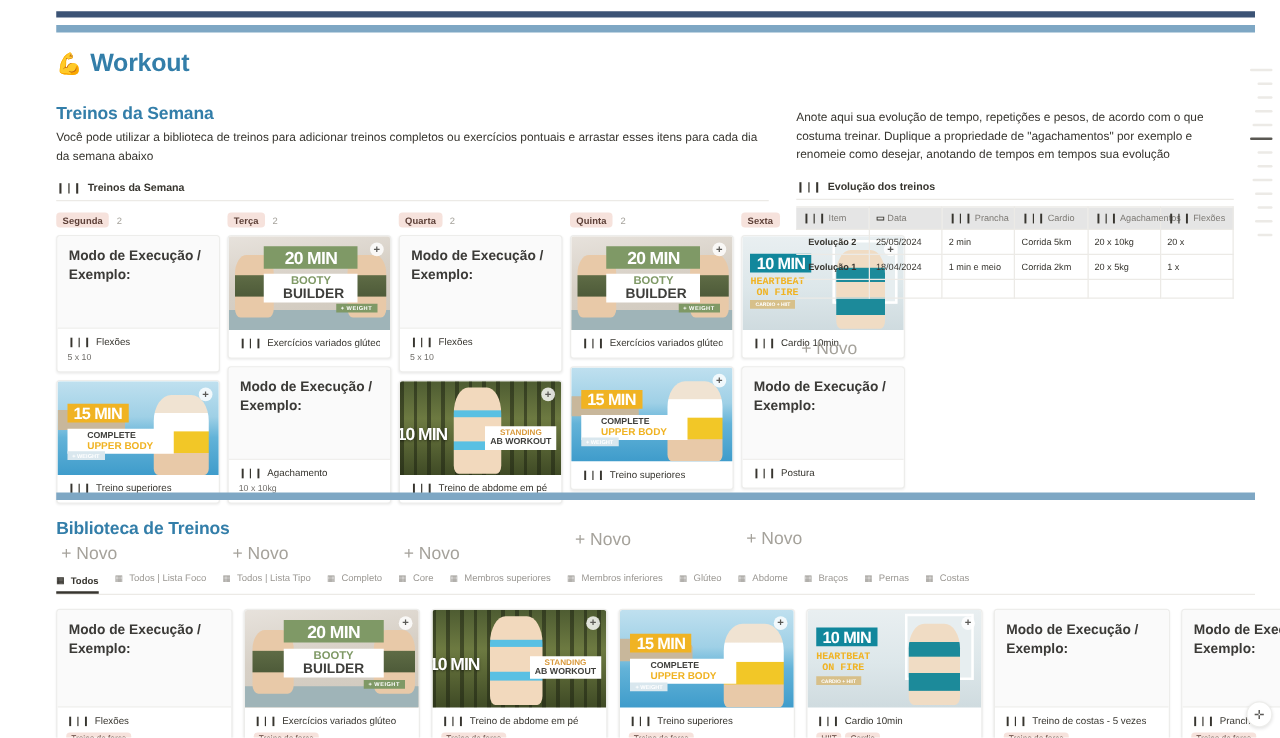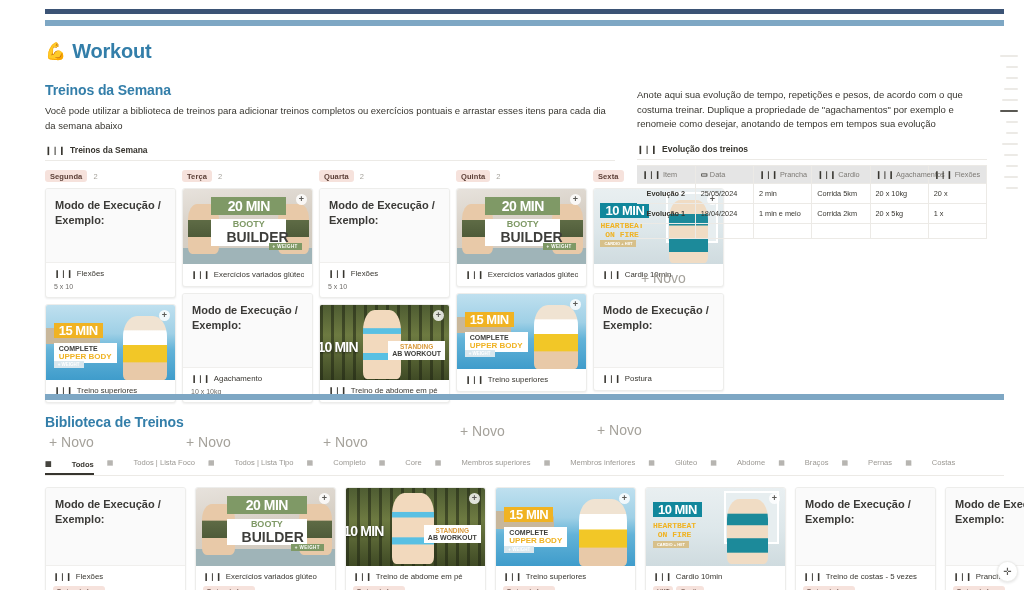--- a/index.html
+++ b/index.html
@@ -54,28 +54,28 @@
   .novo { display:flex; align-items:center; gap:4px; font-size:14px; color:#a5a29b; padding:3px 4px;margin-top:28px; }
 
   
   .th-booty { background:linear-gradient(170deg,#e7e2dc 0%,#d7d0c6 45%,#cfc8bc 100%); }
   .th-booty .floor { position:absolute; left:0; bottom:0; width:100%; height:22%; background:#9fb4b8; }
   .th-booty .fig { position:absolute; bottom:14%; width:24%; height:66%; background:linear-gradient(180deg,#e8c9a8 0%,#e8c9a8 32%,#5e6b45 33%,#4e5b39 66%,#e8c9a8 67%); border-radius:30% 30% 14% 14%; }
   .th-booty .fig.l { left:4%; } .th-booty .fig.r { right:2%; }
   .th-booty .lbl { position:absolute; left:22%; top:10%; width:58%; background:#7f9966; color:#fff; text-align:center; font-size:14px; font-weight:bold; padding:1px 0; letter-spacing:-0.5px; }
   .th-booty .lbl2 { position:absolute; left:22%; top:40%; width:58%; background:#fff; text-align:center; padding:1px 15px; }
   .th-booty .lbl2 .a { display:block; font-size:9px; font-weight:bold; color:#7f9966; line-height:1.05; }
-  .th-booty .lbl2 .b { display:block; font-size:14px; font-weight:bold; color:#3e3e3b; line-height:1.05; }
+  .th-booty .lbl2 .b { display:block; font-size:11px; font-weight:bold; color:#3e3e3b; line-height:1.05; }
   .th-booty .wt { position:absolute; right:8%; top:72%; background:#7f9966; color:#fff; font-size:4.5px; font-weight:bold; padding:1px 4px; letter-spacing:.4px; }
 
   .th-upper { background:linear-gradient(180deg,#bfe0ef 0%,#9fd0e6 38%,#63b3d8 60%,#3f9ccb 100%); }
   .th-upper .land { position:absolute; left:0; top:30%; width:42%; height:22%; background:#c8b79b; border-radius:0 40% 0 0; }
   .th-upper .fig { position:absolute; right:6%; bottom:0; width:34%; height:86%; background:linear-gradient(180deg,#f0e3d2 0%,#f0e3d2 22%,#ffffff 23%,#ffffff 45%,#f2c727 46%,#f2c727 72%,#e8c9a8 73%); border-radius:32% 32% 8% 8%; }
   .th-upper .min { position:absolute; left:6%; top:24%; background:#f0b323; color:#fff; font-size:13px; font-weight:bold; padding:0 5px; letter-spacing:-0.5px; }
-  .th-upper .cap { position:absolute; left:6%; top:50%; background:#fff; padding:2px 5px; }
+  .th-upper .cap { position:absolute; left:6%; top:50%; background:#fff; padding:2px 16px; }
   .th-upper .cap .a { display:block; font-size:7px; font-weight:bold; color:#3e3e3b; line-height:1.1; }
   .th-upper .cap .b { display:block; font-size:8px; font-weight:bold; color:#f0b323; line-height:1.1; }
   .th-upper .wt { position:absolute; left:6%; top:74%; background:#d9e7ee; color:#fff; font-size:4.5px; font-weight:bold; padding:1px 4px; }
 
   .th-ab { background:linear-gradient(180deg,#4e5c32 0%,#6d7a41 40%,#3f4a25 100%); }
   .th-ab .rail { position:absolute; left:0; top:0; width:100%; height:100%;
       background:repeating-linear-gradient(90deg, rgba(30,36,18,.55) 0 3px, rgba(0,0,0,0) 3px 11px); }
   .th-ab .fig { position:absolute; left:33%; top:6%; width:30%; height:92%;
       background:linear-gradient(180deg,#f2d9bd 0%,#f2d9bd 26%,#59c0e3 27%,#59c0e3 34%,#f2d9bd 35%,#f2d9bd 62%,#59c0e3 63%,#59c0e3 72%,#f2d9bd 73%); border-radius:30% 30% 10% 10%; }
   .th-ab .min { position:absolute; left:-2%; top:45%; color:#fff; font-size:14px; font-weight:bold; letter-spacing:-0.8px; text-shadow:0 1px 2px rgba(0,0,0,.5); }
@@ -97,21 +97,21 @@
   .tbl { width:100%; border-collapse:collapse; margin-top:5px; table-layout:fixed; }
   .tbl th { font-size:7.3px; font-weight:500; color:#7d7a75; text-align:left; padding:4px 5px; border:1px solid #eceae6; border-left:none; border-right:1px solid #eceae6; background:#e5e5e5; white-space:nowrap; }
   .tbl td { font-size:7.3px; color:#37352f; padding:5px 5px; border:1px solid #eceae6; border-left:none; white-space:nowrap; overflow:hidden; }
   .tbl td:first-child { font-weight:bold; text-align:center; }
   .tbl tr td.empty { height:15px; }
 
   
   .divider { position:absolute; left:45px; top:394px; width:959px; height:6px; background:#7ea7c4; }
   .lib { position:absolute; left:45px; top:414px; width:959px; }
   .tabs { display:flex; align-items:center; gap:13px; margin-top:28px; border-bottom:1px solid #eceae6; padding-bottom:4px; }
-  .tab { display:flex; align-items:center; gap:20px; font-size:7.6px; color:#9b9893; padding-bottom:4px; white-space:nowrap; }
+  .tab { display:flex; align-items:center; gap:5px; font-size:7.6px; color:#9b9893; padding-bottom:4px; white-space:nowrap; }
   .tab.active { color:#37352f; font-weight:bold; border-bottom:2px solid #37352f; margin-bottom:-5px; padding-bottom:4px; }
   .tab .ti { font-size:7px; }
 
   .lib-grid { display:flex; gap:9px; margin-top:11px; }
   .lib-card { width:141px; flex:0 0 141px; background:#fff; border:1px solid #ededeb; border-radius:3px; box-shadow:0 1px 2px rgba(15,15,15,.07); overflow:hidden; position:relative; }
   .lib-card .lib-text-block { padding:9px 9px 20px 9px; min-height:78px; background:#fafafa; border-bottom:1px solid #f0efed; }
   .lib-foot { padding:6px 7px 8px 7px; }
   .tagrow { display:flex; flex-wrap:wrap; gap:3px; margin-top:5px; }
   .tag { font-size:6.6px; padding:1.5px 4px; border-radius:3px; background:#f6e2dc; color:#5d4038; white-space:nowrap; }
 

